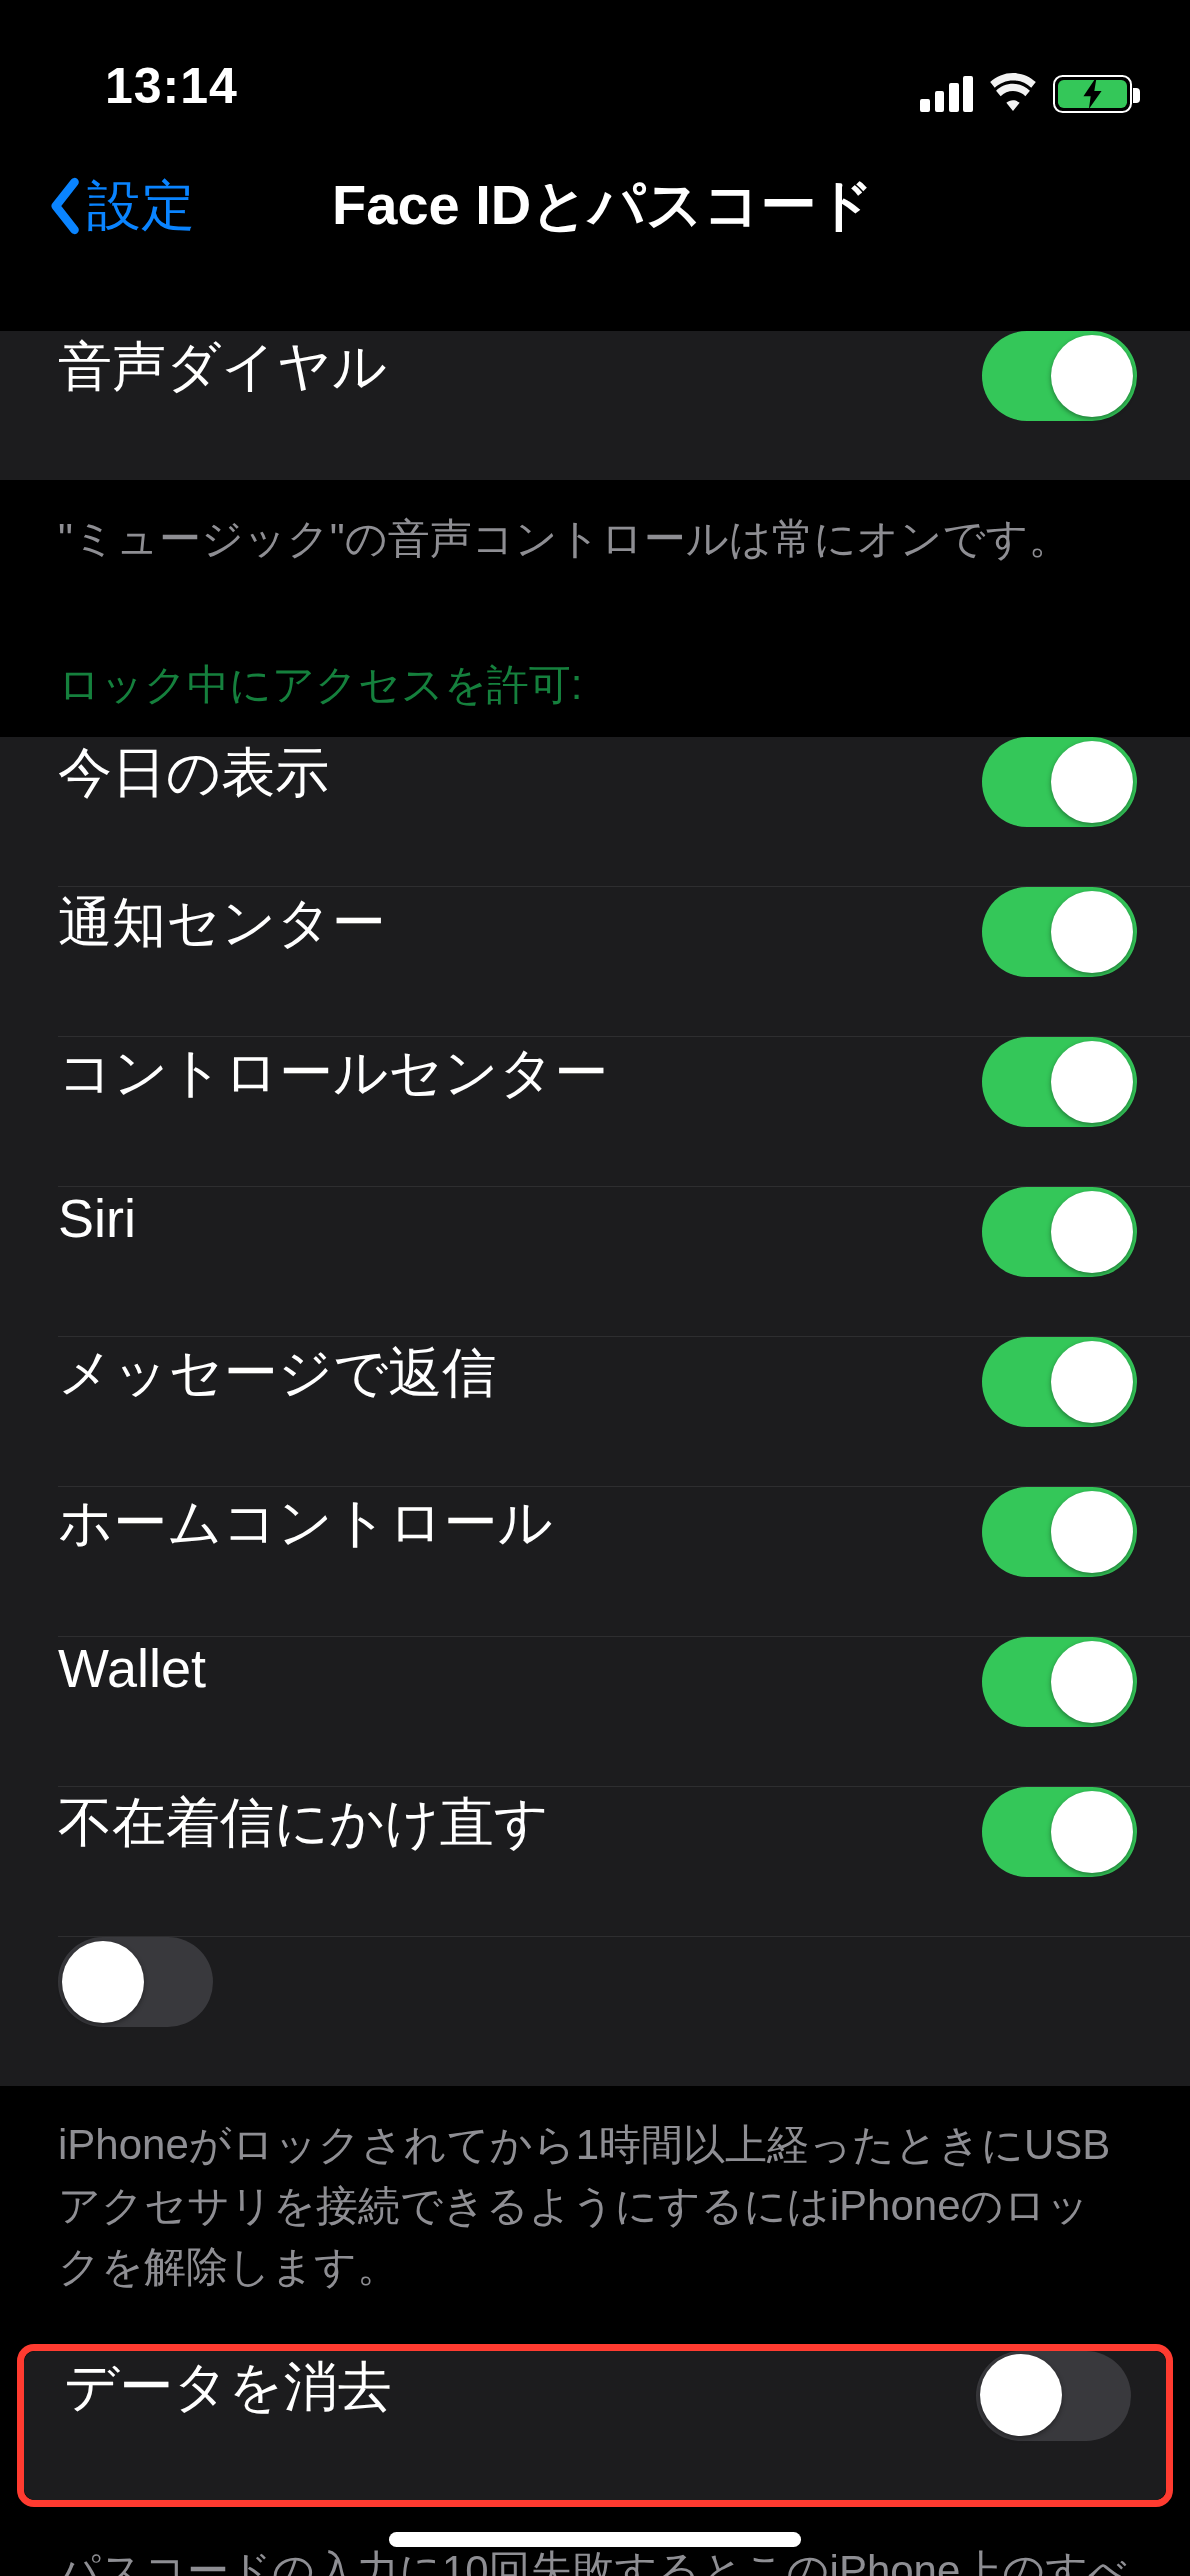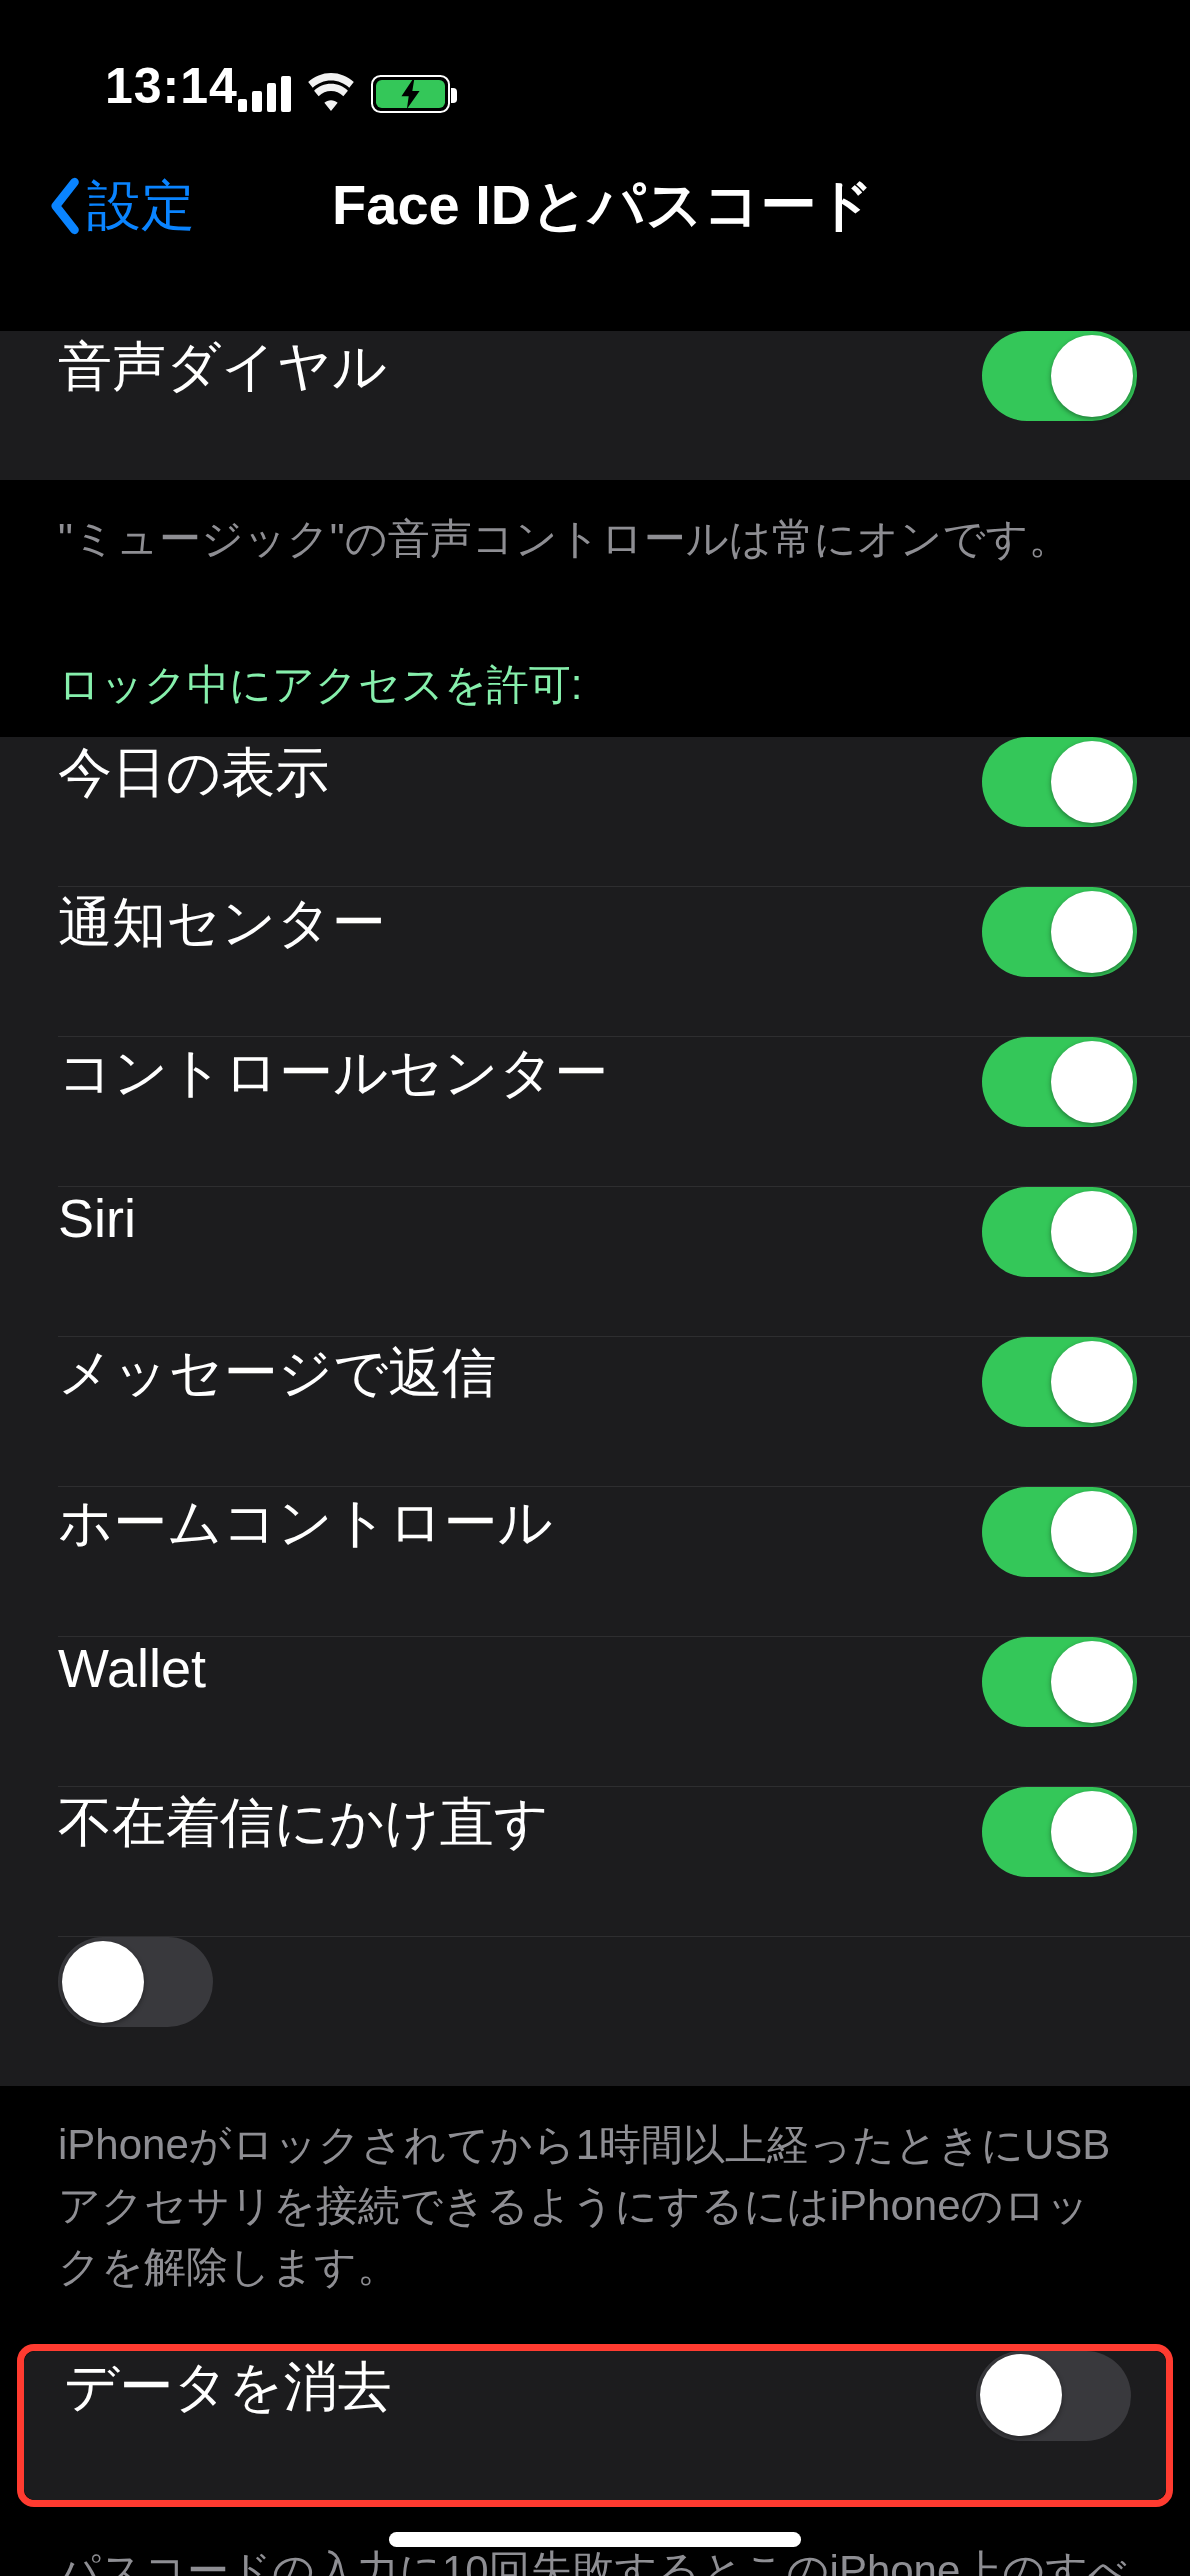--- a/index.html
+++ b/index.html
@@ -1,20 +1,20 @@
 <!DOCTYPE html>
 <html><head>
 <meta charset="utf-8">
 <style>
   * { margin: 0; padding: 0; box-sizing: border-box; }
   html, body { width: 1190px; height: 2576px; background: #000; font-family: -apple-system, "Helvetica Neue", Arial, sans-serif; color: #fff; }
   .screen { width: 1190px; height: 2576px; background: #000; position: relative; overflow: hidden; }
 
   
-  .status-bar { height: 134px; display: flex; align-items: flex-end; justify-content: flex-start; padding: 0 58px 19px 105px; }
+  .status-bar { height: 134px; display: flex; align-items: flex-end; justify-content: space-between; padding: 0 58px 19px 105px; }
   .status-time { font-size: 50px; font-weight: 600; letter-spacing: 1px; }
   .status-right { display: flex; align-items: center; gap: 17px; }
   .signal-bars { display: flex; align-items: flex-end; gap: 4.8px; }
   .signal-bars span { width: 9.6px; background: #fff; border-radius: 1.9px; }
   .signal-bars span:nth-child(1){height:13.4px;} .signal-bars span:nth-child(2){height:21px;} .signal-bars span:nth-child(3){height:29px;} .signal-bars span:nth-child(4){height:36px;}
   .battery { width: 79px; height: 38px; border: 2.9px solid #fff; border-radius: 9.6px; position: relative; display:flex; align-items:center; justify-content:center; }
   .battery::after { content:""; position:absolute; right:-9.6px; top:10.5px; width:6.7px; height:15.3px; background:#fff; border-radius:0 3.8px 3.8px 0;}
   .battery-fill { position:absolute; left:2.9px; top:2.9px; bottom:2.9px; right:2.9px; background:#34c759; border-radius:5.8px;}
   .bolt { position: relative; z-index:1; color:#000; font-size:25px; font-weight:bold;}
 
@@ -31,21 +31,21 @@
   
   .toggle { width: 155px; height: 90px; border-radius: 45px; position:relative; flex-shrink:0; }
   .toggle.on { background:#34c759; }
   .toggle.off { background:#39393d; }
   .knob { width:82px; height:82px; background:#fff; border-radius:50%; position:absolute; top:3.8px; box-shadow:0 1.9px 5.8px rgba(0,0,0,0.4); }
   .toggle.on .knob { right:3.8px; }
   .toggle.off .knob { left:3.8px; }
 
   
   .footer { padding: 29px 58px 29px 58px; font-size:42px; color:#8e8e93; line-height:1.45; background:#000;}
-  .header-text { padding: 58px 58px 24px 58px; font-size:42px; color:#86efac; background:#000;}
+  .header-text { padding: 58px 58px 24px 58px; font-size:42px; color:#15803d; background:#000;}
 
   
   .list { background:#1c1c1e; }
   .list .cell { border: none; }
   .sep { height:1px; background:#2e2e30; margin-left:58px; }
 
   
   .highlight-wrap { border: 7.7px solid #ff3b30; border-radius: 17px; margin: 0 17px; }
   .highlight-wrap .cell { background:#1c1c1e; border-radius:11.5px; padding-left:40px; padding-right:35px;}
 

